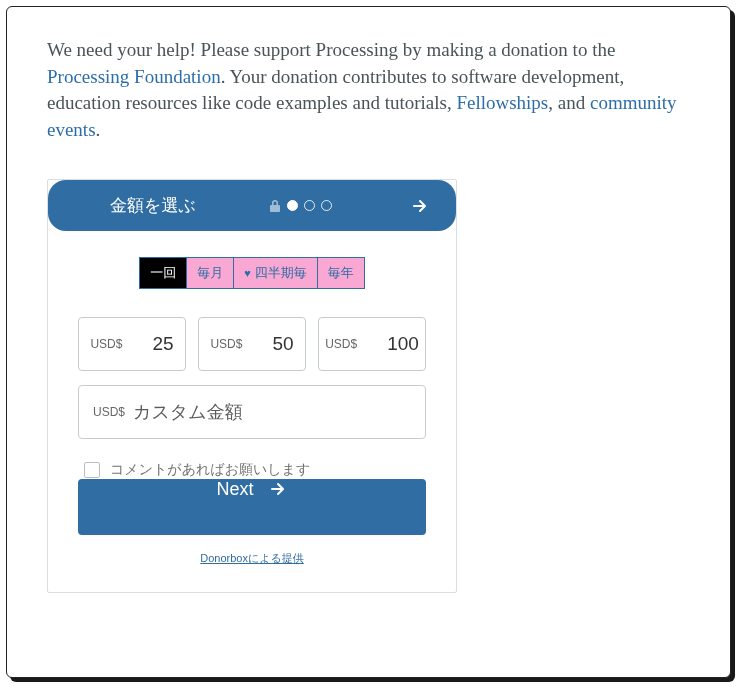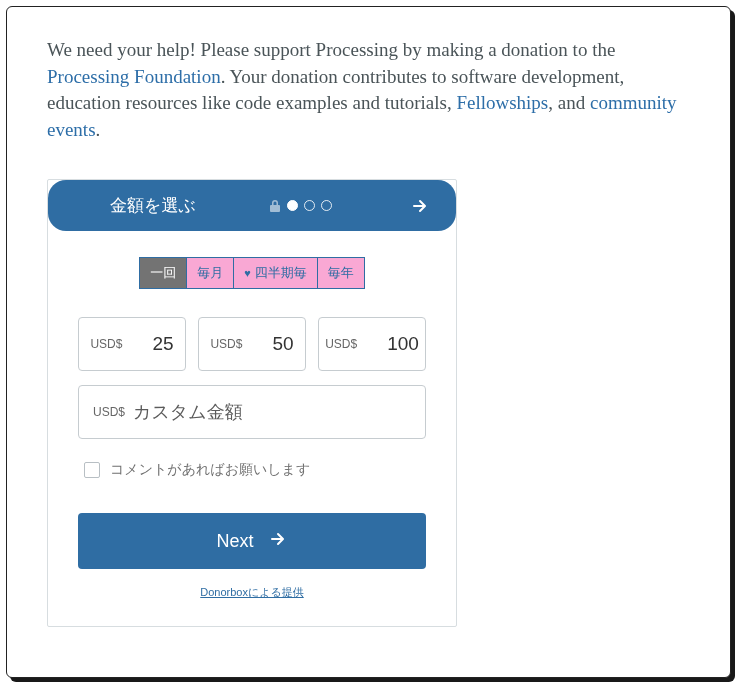--- a/index.html
+++ b/index.html
@@ -78,21 +78,21 @@
   .freq-tab {
     padding: 6px 10px;
     font-size: 13px;
     color: #2f6da3;
     border-right: 1px solid #2f6da3;
     cursor: pointer;
     display: flex; align-items: center; gap: 4px;
     background:#f9a8d4;
   }
   .freq-tab:last-child { border-right: none; align-items: center; }
-  .freq-tab.active { background: #737373; color: #fff; }
+  .freq-tab.active { background: #000000; color: #fff; }
   .heart { color: #2f6da3; font-size: 11px; }
 
   .amount-row {
     display: flex;
     gap: 12px;
     margin-bottom: 14px;
   }
   .amount-btn {
     flex: 1;
     border: 1px solid #c6ccd0;
@@ -125,40 +125,38 @@
     color: #444;
     flex: 1;
     background: transparent;
   }
   .custom-amount input::placeholder { color: #5b5b5b; }
 
   .comment-row {
     display: flex; align-items: center; gap: 10px;
     font-size: 14px; color: #707070;
     padding: 4px 6px 0 6px;
-    margin-bottom: 34px;
   }
   .checkbox {
     width: 16px; height: 16px;
     border: 1.5px solid #b8bfc4;
     border-radius: 2px;
     cursor: pointer;
     background:#fff;
   }
 
   .next-btn {
     width: 100%;
     height: 56px;
     background: #2f6da3;
     color: #fff;
     border: none;
     border-radius: 4px;
     font-size: 18px;
     display: flex;
-    align-items: center;
     justify-content: center;
     gap: 14px;
     cursor: pointer;
   }
 
   .provider {
     text-align: center;
     font-size: 11px;
     padding: 16px 0 10px 0;
   }

